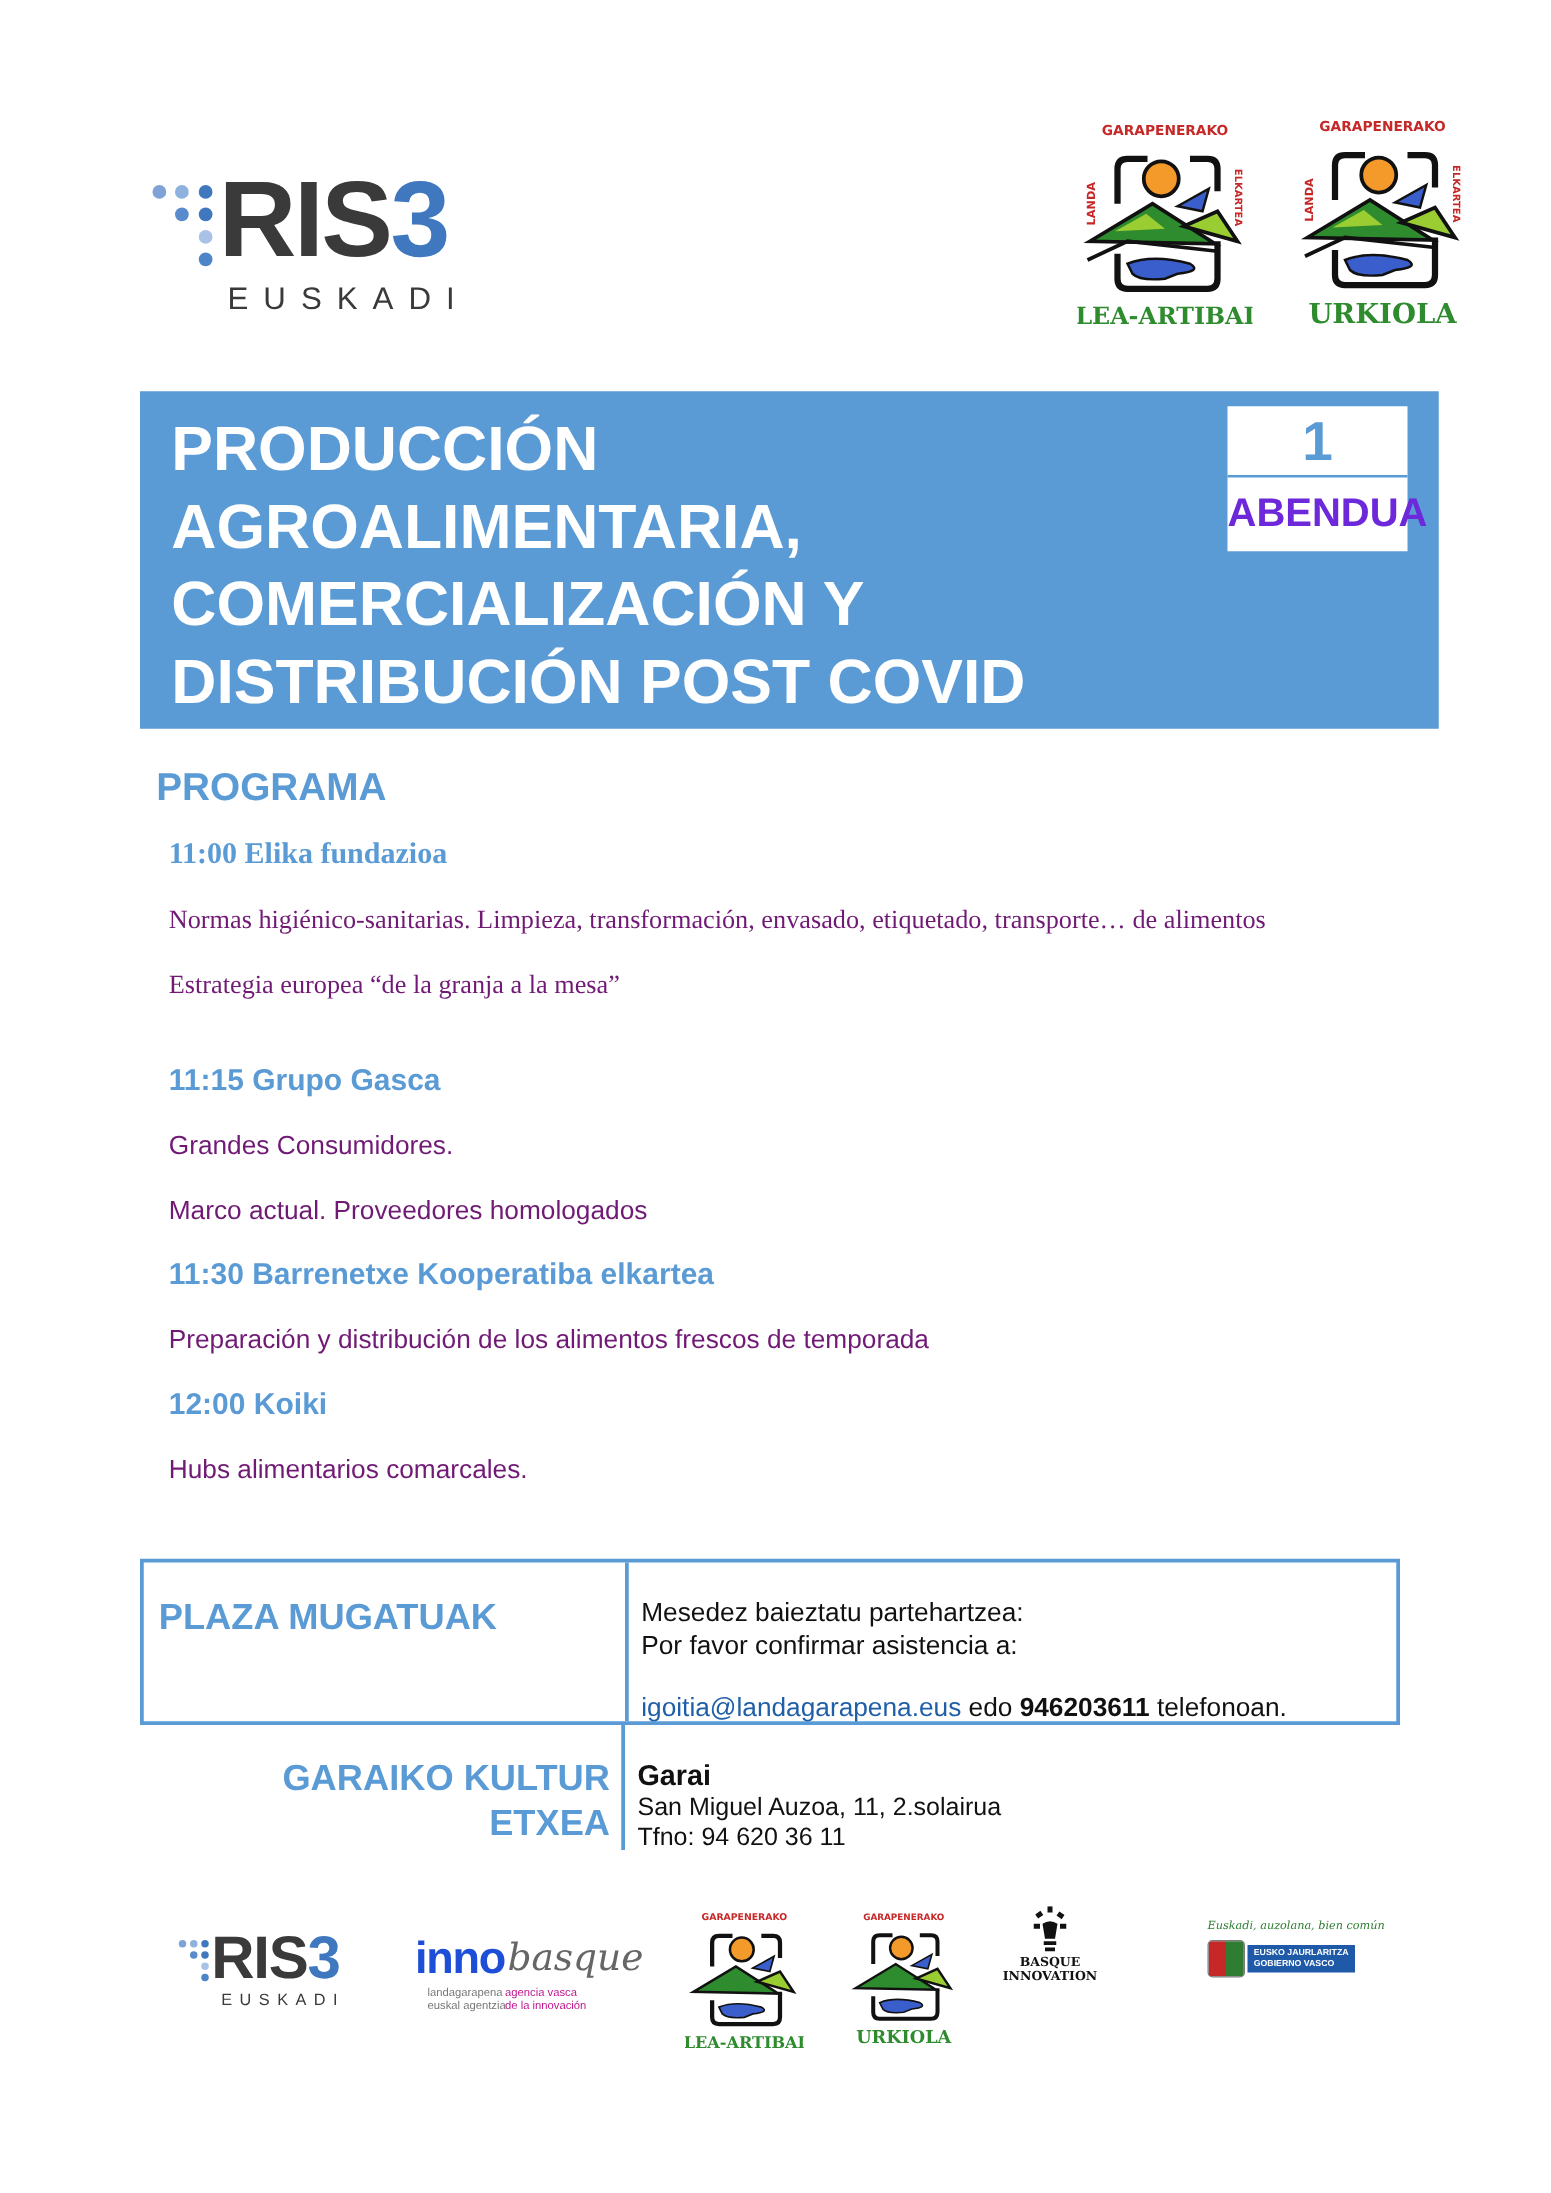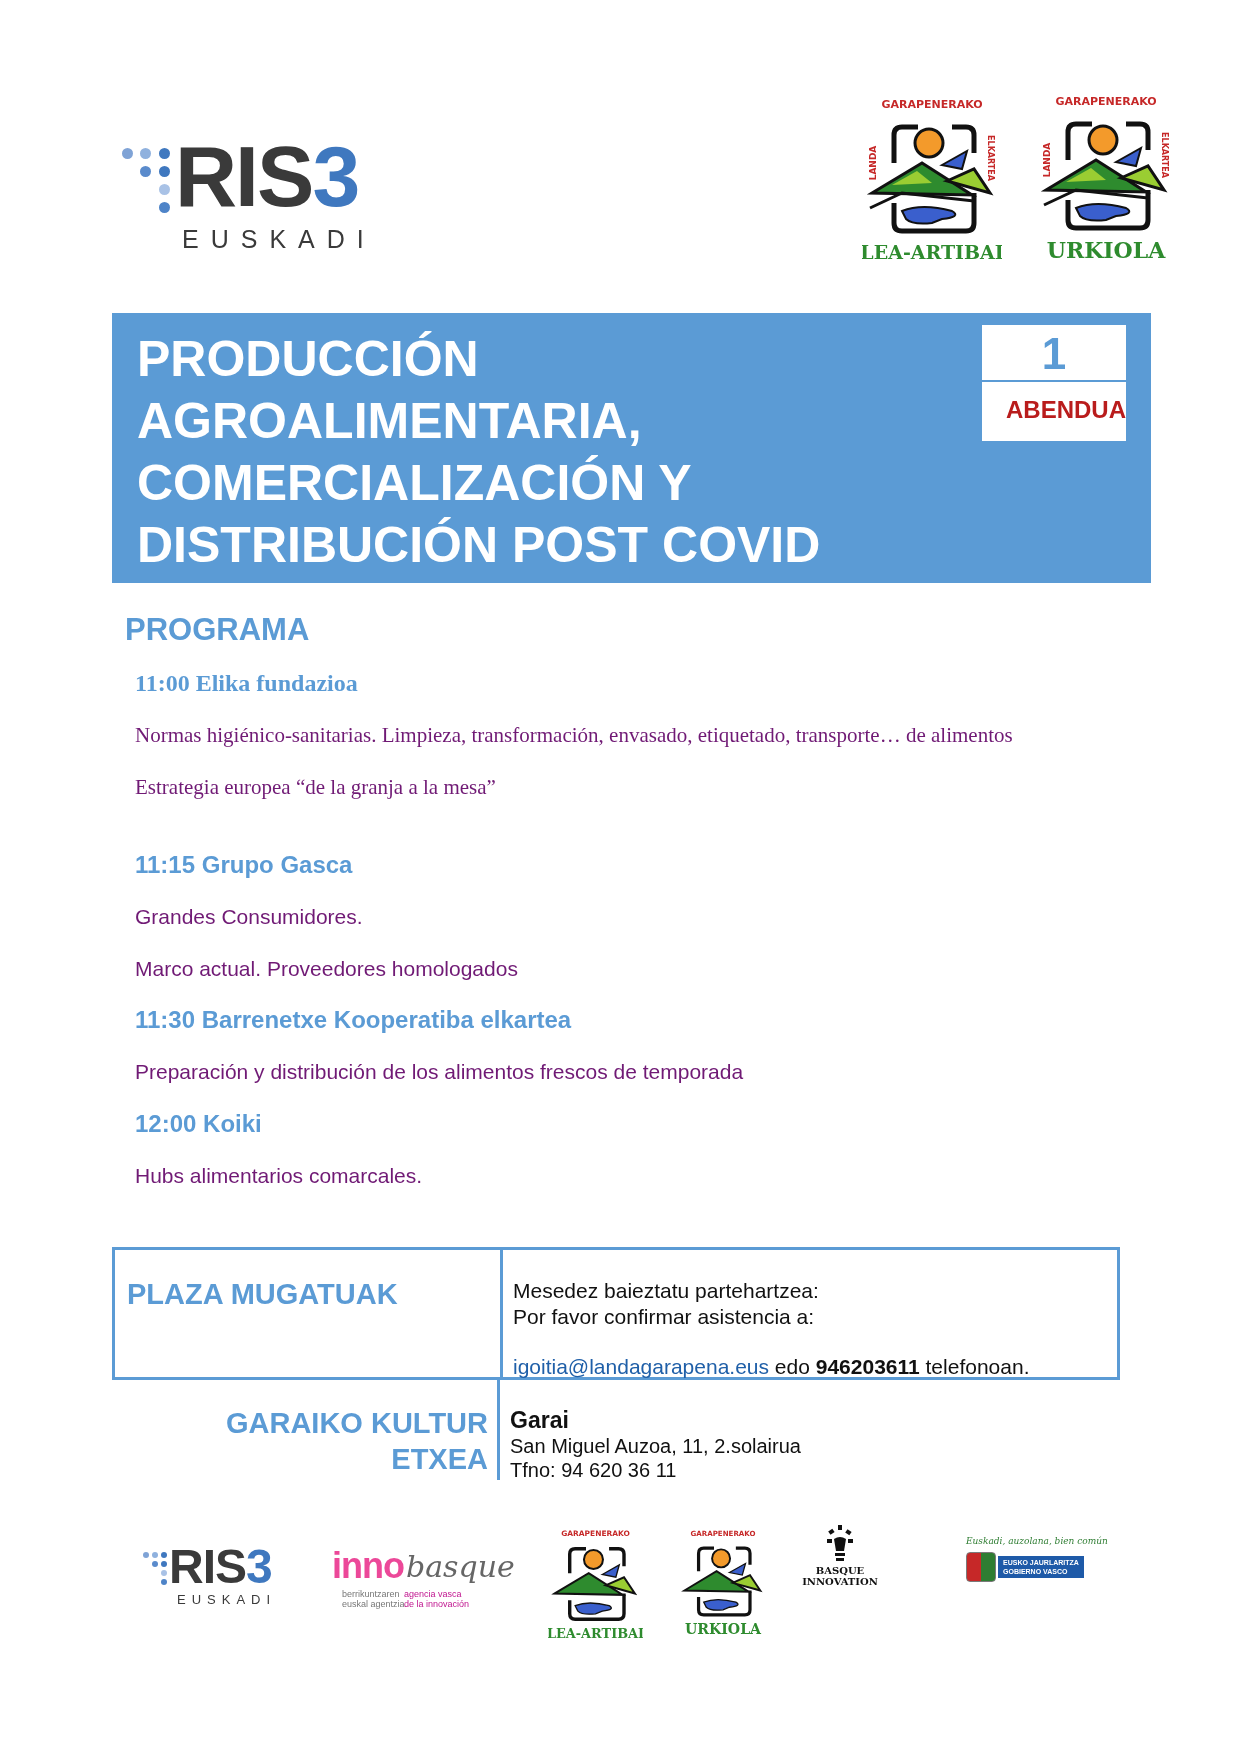--- a/index.html
+++ b/index.html
@@ -30,21 +30,21 @@
     }
     .datebox {
       position: absolute; left: 870px; top: 12px; width: 144px; height: 116px;
       background: #ffffff; border: 0;
     }
     .datebox .day {
       height: 57px; border-bottom: 2px solid #5b9bd5;
       color: #5b9bd5; font-weight: bold; font-size: 44px; text-align: center; line-height: 57px;
     }
     .datebox .month {
-      color: #b91c1c; font-weight: bold; font-size: 24px; text-align: right; line-height: 56px;
+      color: #6d28d9; font-weight: bold; font-size: 32px; text-align: right; line-height: 56px;
     }
 
     
     .programa-heading {
       position: absolute; left: 125px; top: 612px;
       color: #5b9bd5; font-weight: bold; font-size: 31px;
     }
     .program { position: absolute; left: 135px; top: 668px; width: 960px; }
     .slot-title {
       color: #5b9bd5; font-weight: bold; font-size: 24px; line-height: 30px;
@@ -76,21 +76,21 @@
     .venue-name {
       position: absolute; right: 753px; top: 1405px; width: 360px;
       color: #5b9bd5; font-weight: bold; font-size: 29px; line-height: 36px; text-align: right;
     }
     .venue-info { position: absolute; left: 510px; top: 1406px; font-size: 20px; line-height: 24px; color: #111; }
     .venue-info .city { font-weight: bold; font-size: 23px; line-height: 28px; }
     .venue-info b { font-weight: normal; }
 
     
     .innobasque { position: absolute; left: 332px; top: 1545px; width: 190px; height: 70px; }
-    .innobasque .inno { position: absolute; left: 0; top: 0; color: #ec4899; font-weight: bold; font-size: 36px; letter-spacing: -1px; }
+    .innobasque .inno { position: absolute; left: 0; top: 0; color: #1d4ed8; font-weight: bold; font-size: 36px; letter-spacing: -1px; }
     .innobasque .basque { position: absolute; left: 74px; top: 4px; color: #666; font-family: "DejaVu Serif", serif; font-style: italic; font-size: 30px; }
     .innobasque .l1 { position: absolute; left: 10px; top: 44px; color: #777; font-size: 9px; line-height: 10px; }
     .innobasque .l2 { position: absolute; left: 72px; top: 44px; color: #c0158f; font-size: 9px; line-height: 10px; }
 
     .basque-innov { position: absolute; left: 795px; top: 1525px; width: 90px; text-align: center; }
     .basque-innov .bulb { display: block; margin: 0 auto; }
     .basque-innov .txt { font-family: "DejaVu Serif", serif; font-weight: bold; font-size: 10px; line-height: 11px; color: #111; }
 
     .gov { position: absolute; left: 966px; top: 1536px; width: 120px; }
     .gov .motto { color: #2e7d32; font-family: "DejaVu Serif", serif; font-style: italic; font-size: 9px; text-align: center; white-space: nowrap; }
@@ -225,21 +225,21 @@
   <div class="word" style="left:26px; top:-8px; font-size:48px; line-height:50px; letter-spacing:-1px;">
     <span class="ris">RIS</span><span class="three">3</span>
   </div>
   <div class="sub" style="left:34px; top:42px; font-size:13px; letter-spacing:6px;">EUSKADI</div>
 </div>
 
 <div class="innobasque">
   <span class="inno">inno</span>
   <span class="basque">basque</span>
   <div class="l1">
-      <div>berrikuntzaren</div>
+      <div>landagarapena</div>
       <div>euskal agentzia</div>
     </div>
   <div class="l2">
       <div>agencia vasca</div>
       <div>de la innovación</div>
     </div>
 </div>
 
 <div class="landa" style="left:548px; top:1525px; width:95px; height:120px;">
   <svg width="95" height="120" viewBox="0 0 140 175">

